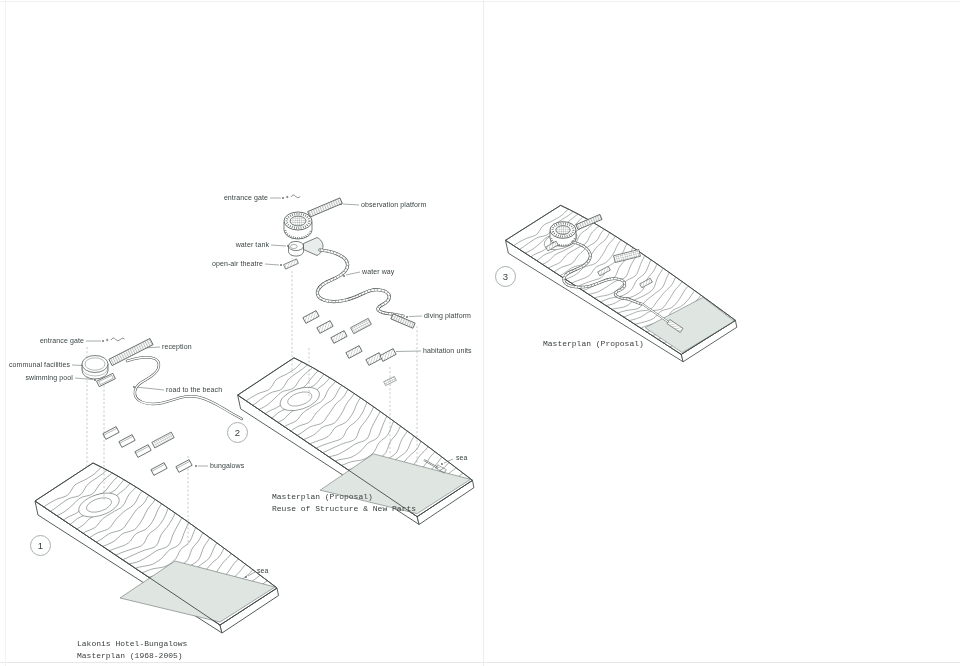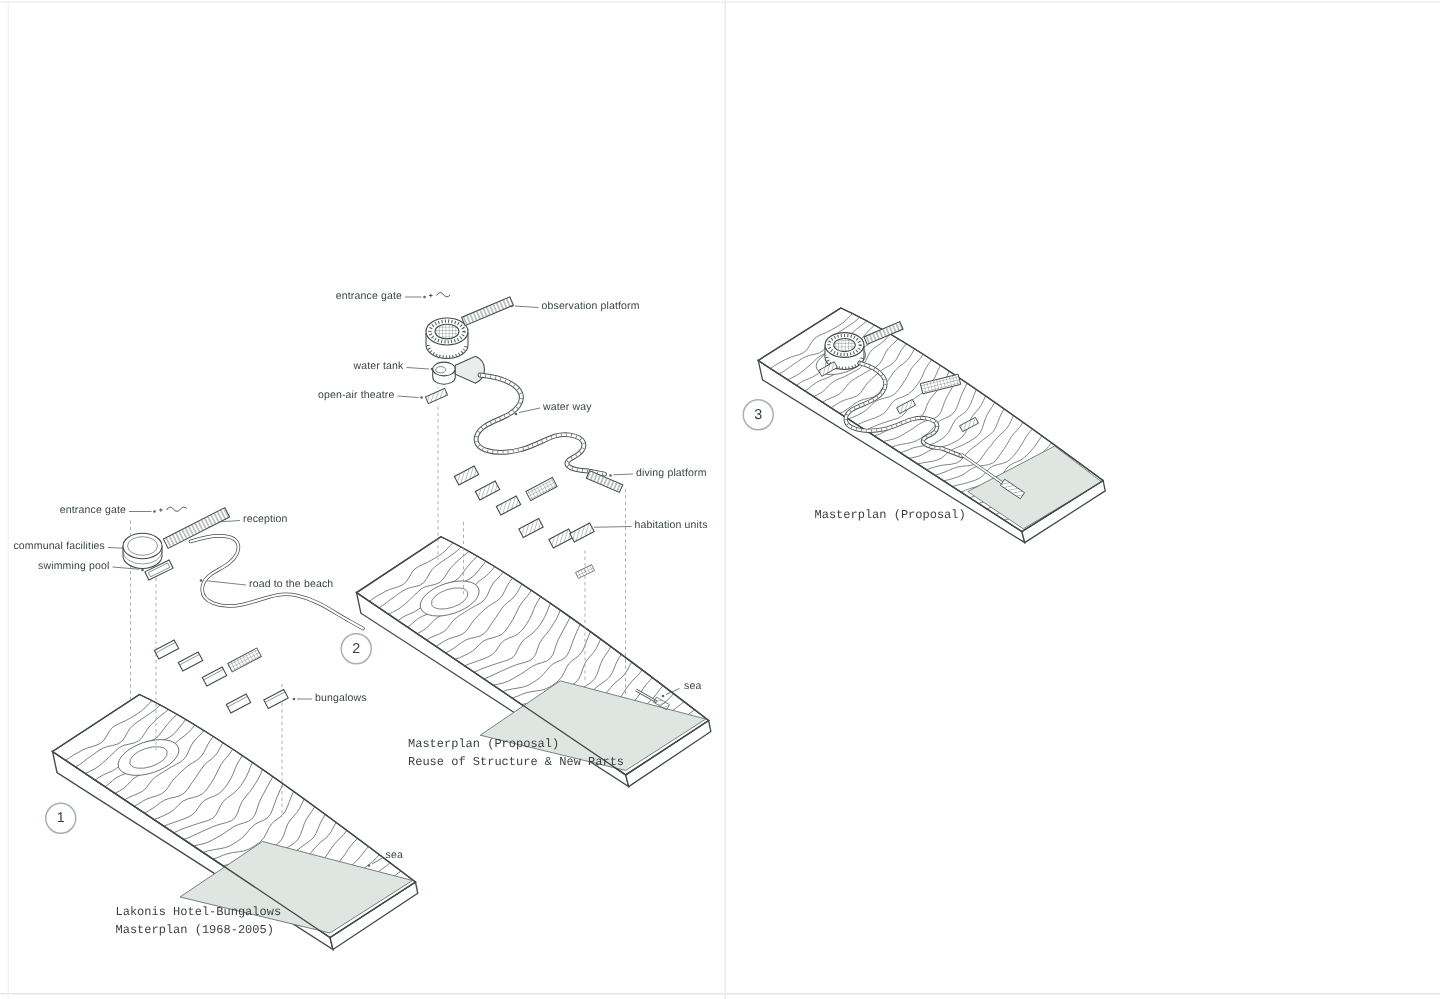--- a/index.html
+++ b/index.html
@@ -365,21 +365,21 @@
 
   <span class="lbl r" style="left:268px;top:194px">entrance gate</span>
   <span class="lbl" style="left:361px;top:201px">observation platform</span>
   <span class="lbl r" style="left:269px;top:241px">water tank</span>
   <span class="lbl r" style="left:263px;top:260px">open-air theatre</span>
   <span class="lbl" style="left:362px;top:268px">water way</span>
   <span class="lbl" style="left:424px;top:312px">diving platform</span>
   <span class="lbl" style="left:423px;top:347px">habitation units</span>
   <span class="lbl" style="left:456px;top:454px">sea</span>
 
-  <div class="caption" style="left:77px;top:603px">
+  <div class="caption" style="left:77px;top:638px">
     <div>Lakonis Hotel-Bungalows</div>
     <div>Masterplan (1968-2005)</div>
   </div>
   <div class="caption" style="left:272px;top:491px">
     <div>Masterplan (Proposal)</div>
     <div>Reuse of Structure &amp; New Parts</div>
   </div>
   <div class="caption" style="left:543px;top:338px">
     <div>Masterplan (Proposal)</div>
   </div>

